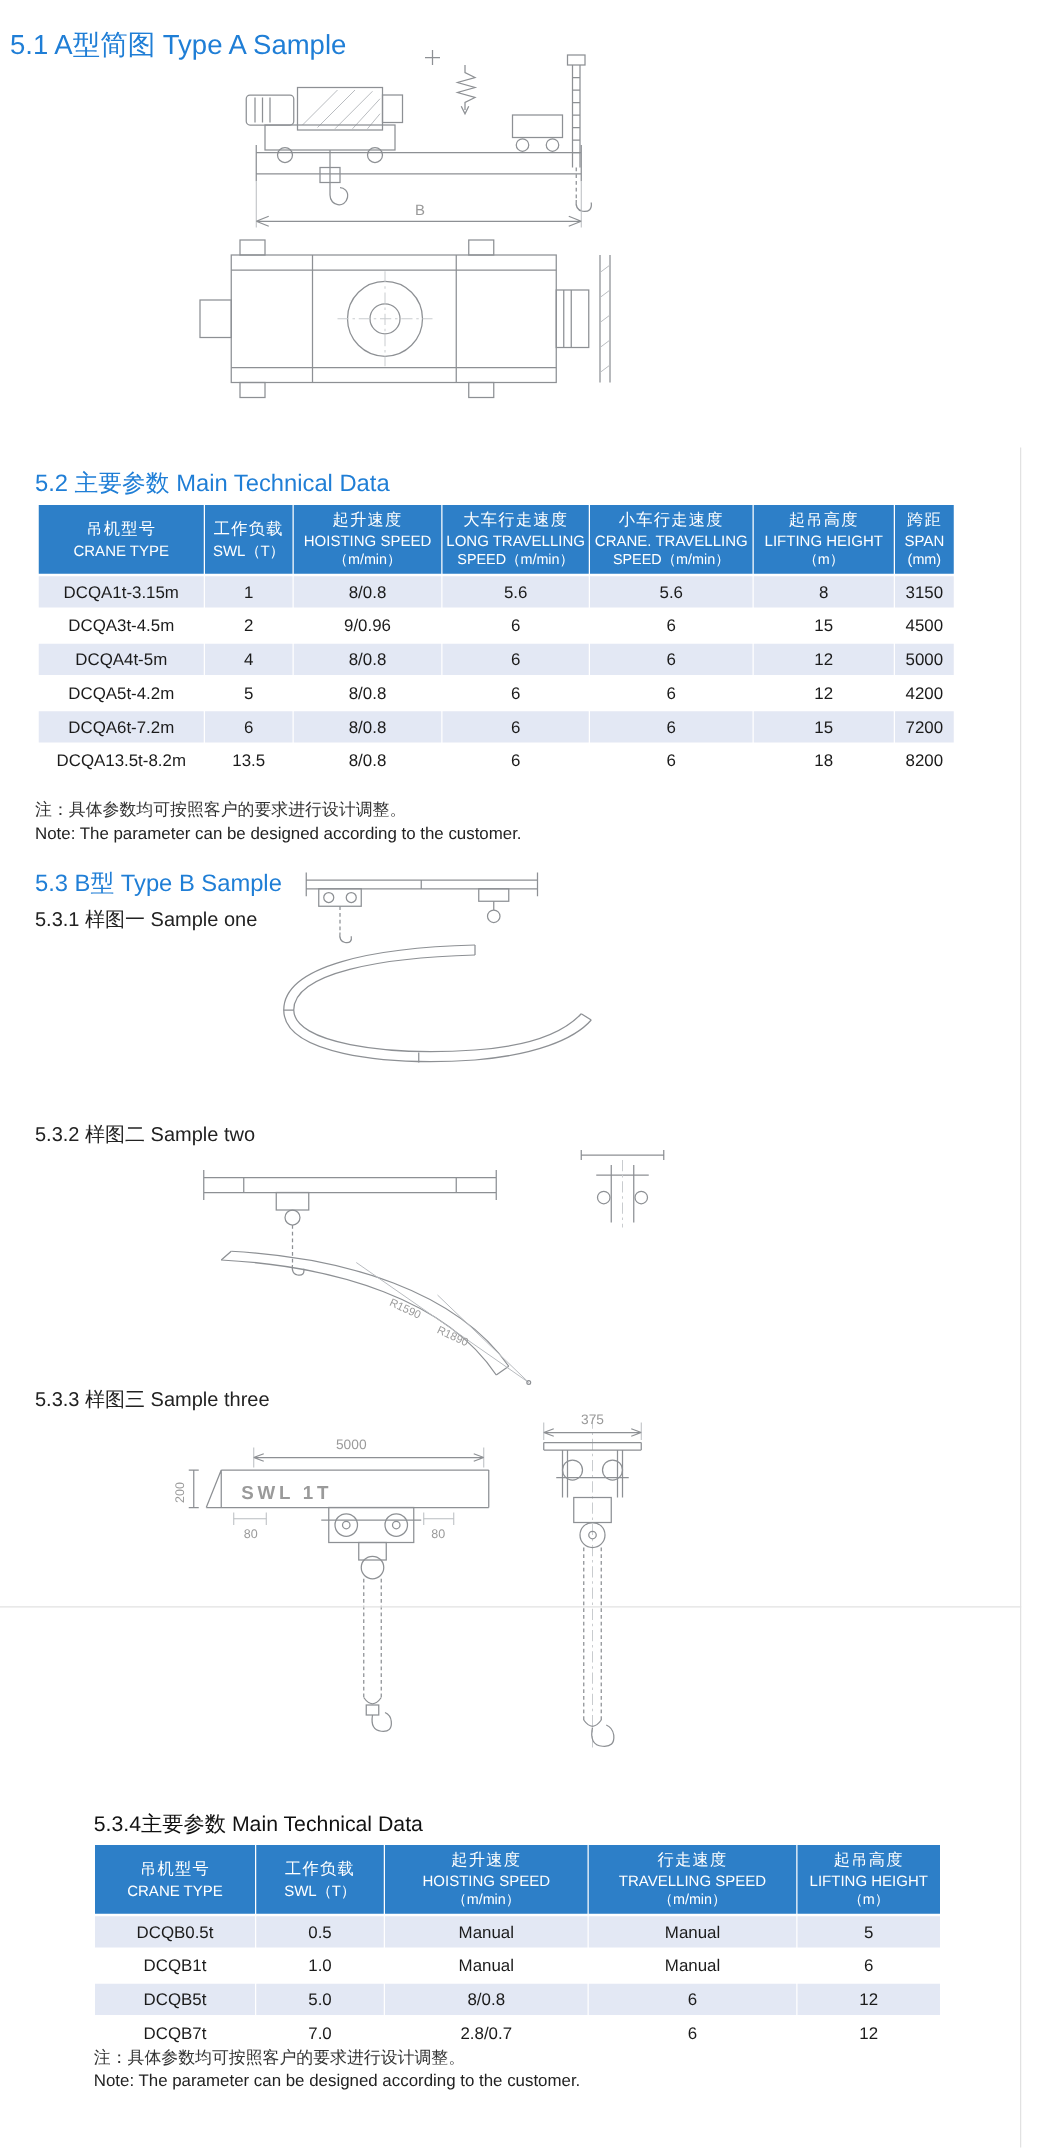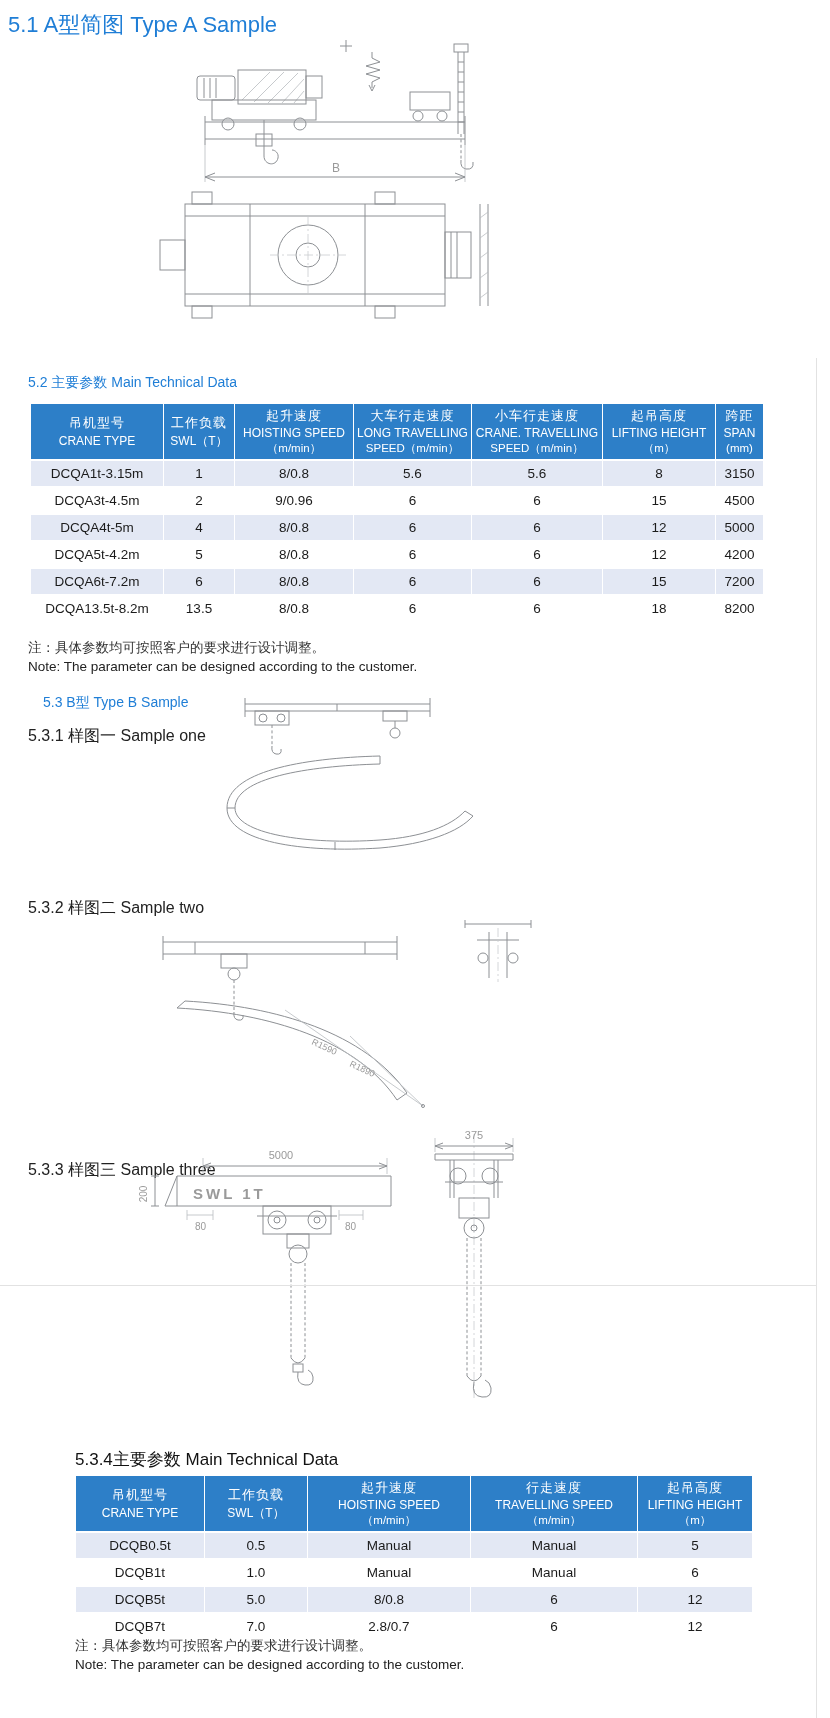--- a/index.html
+++ b/index.html
@@ -3,22 +3,22 @@
 <meta charset="utf-8">
 <style>
   html,body{margin:0;padding:0;}
   body{
     width:830px;height:1718px;position:relative;background:#ffffff;
     font-family:"Liberation Sans","DejaVu Sans",sans-serif;overflow:hidden;
   }
   .abs{position:absolute;}
   .h-blue{color:#1f7ed6;font-weight:400;}
   .h-black{color:#222;font-weight:400;}
-  .h1{font-size:22px;}
-  .h2{font-size:14px;}
+  .h1{font-size:22px;margin-top:11px;}
+  .h2{font-size:19px;}
   .h3{font-size:16px;}
   .h-serif{font-family:Liberation Sans, sans-serif;color:#111;font-size:17px;font-weight:400;}
 
   table.spec{
     border-collapse:separate;border-spacing:1px 2px;table-layout:fixed;
     background:#fff;
   }
   table.spec th{
     background:#2d7fc8;color:#fff;font-weight:400;vertical-align:middle;
     padding:3px 3px;
@@ -206,21 +206,21 @@
       <td>8200</td>
     </tr>
   </tbody>
 </table>
 
 <div class="abs note" style="left:28px;top:638px;">
   <div class="cn-line">注：具体参数均可按照客户的要求进行设计调整。</div>
   <div class="en-line">Note: The parameter can be designed according to the customer.</div>
 </div>
 
-<div class="abs h-blue h2" style="left:43px;top:694px;">5.3 B型 Type B Sample</div>
+<div class="abs h-blue h2" style="left:28px;top:694px;">5.3 B型 Type B Sample</div>
 <div class="abs h-black h3" style="left:28px;top:726px;">5.3.1 样图一 Sample one</div>
 
 <svg class="abs draw" style="left:175px;top:688px;" width="315" height="215" viewBox="0 0 315 215">
   <path class="ln" d="M70,16 H255 M70,23 H255 M70,10 V29 M255,10 V29 M162,16 V23"></path>
   <rect class="ln" x="80" y="23" width="34" height="14"></rect>
   <circle class="ln" cx="88" cy="30" r="4"></circle>
   <circle class="ln" cx="106" cy="30" r="4"></circle>
   <path class="dash" d="M97,37 V58"></path>
   <path class="ln" d="M97,58 q-1,7 4,8 q6,1 5,-5"></path>
   <rect class="ln" x="208" y="23" width="24" height="10"></rect>
@@ -246,21 +246,21 @@
   <path class="cl" d="M363,12 V66"></path>
   <path class="ln" d="M42,92 C135,97 222,124 262,184"></path>
   <path class="ln" d="M50,85 C142,90 230,117 272,177"></path>
   <path class="ln" d="M42,92 L50,85 M262,184 L272,177"></path>
   <path class="thin" d="M288,190 L150,94 M288,190 L215,120"></path>
   <circle class="ln" cx="288" cy="190" r="1.5"></circle>
   <text x="176" y="128" font-size="9" transform="rotate(25 176 128)">R1590</text>
   <text x="214" y="150" font-size="9" transform="rotate(25 214 150)">R1890</text>
 </svg>
 
-<div class="abs h-black h3" style="left:28px;top:1160px;">5.3.3 样图三 Sample three</div>
+<div class="abs h-black h3" style="left:28px;top:1110px;">5.3.3 样图三 Sample three</div>
 
 <svg class="abs draw" style="left:135px;top:1126px;" width="580" height="292" viewBox="0 0 580 292">
 
   <path class="thin" d="M68,32 V48 M252,32 V48"></path>
   <path class="ln" d="M68,40 H252 M68,40 l8,-3 M68,40 l8,3 M252,40 l-8,-3 M252,40 l-8,3"></path>
   <text x="146" y="33" font-size="11" text-anchor="middle">5000</text>
   <path class="ln" d="M42,50 H256 M42,80 H256 M42,50 V80 M256,50 V80 M42,50 L30,80 M30,80 H42"></path>
   <text x="58" y="73" font-size="15" font-weight="bold" letter-spacing="3" fill="#8f8f8f">SWL 1T</text>
   <path class="ln" d="M20,50 V80 M16,50 H24 M16,80 H24"></path>
   <text x="12" y="68" font-size="10" text-anchor="middle" transform="rotate(-90 12 68)">200</text>

